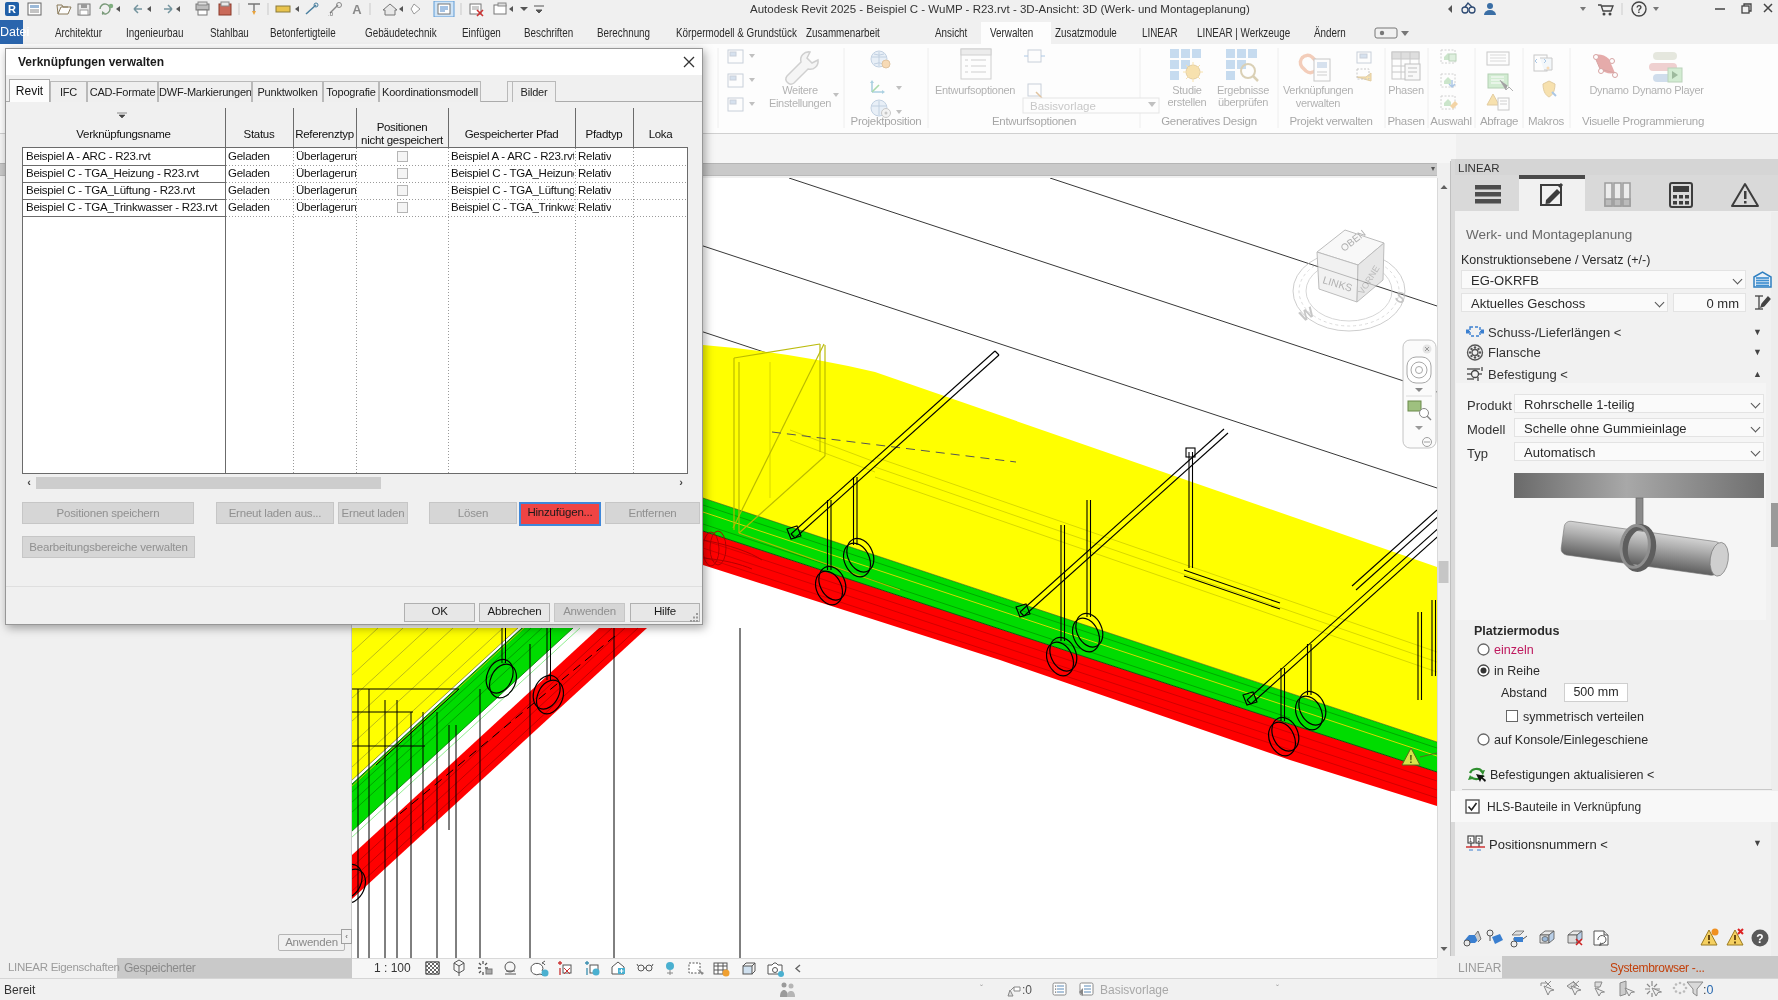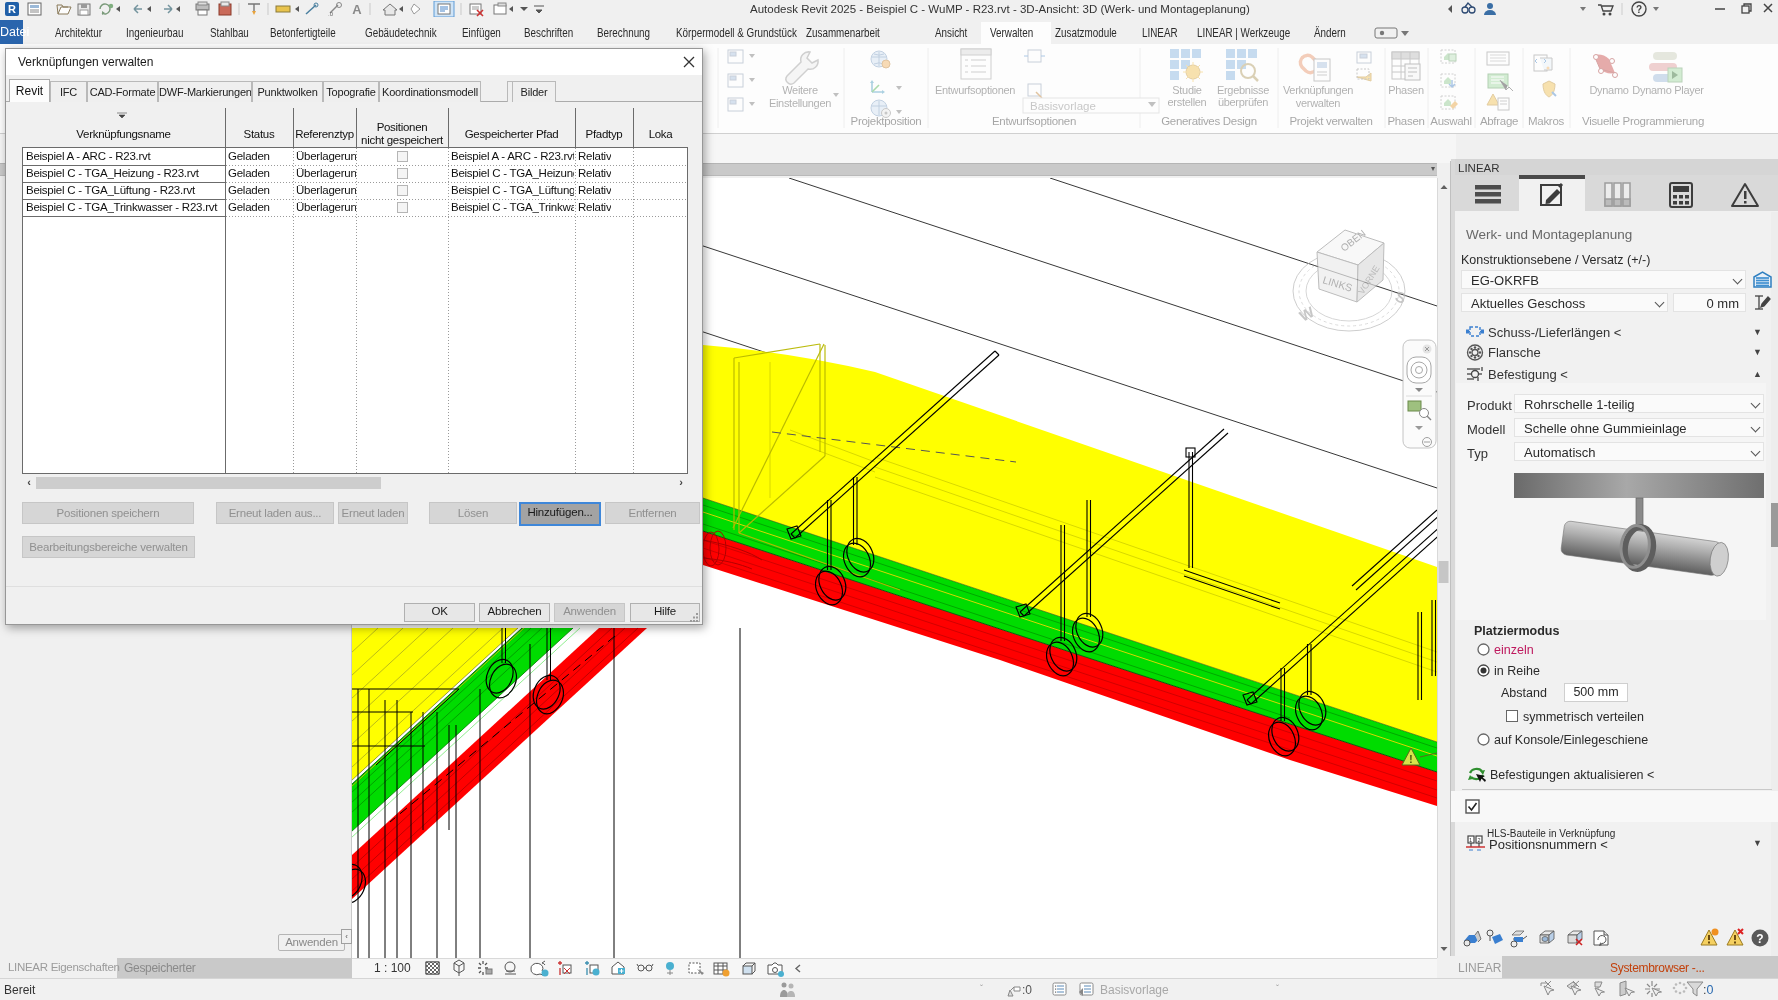--- a/index.html
+++ b/index.html
@@ -798,21 +798,21 @@
       </g>
       <path d="M10 9l4 8 1.5-3.5L19 17l1-2-3.5-2.5L19 11z" fill="#111"></path>
     </svg>
 <div class="ab" style="left:1490px;top:768px;font-size:12.5px;color:#2a2a2a;">Befestigungen aktualisieren &lt;</div>
 <div class="ab" style="left:1462px;top:789px;width:310px;height:1px;background:#c9c9c9;"></div>
 <div class="ab" style="left:1451px;top:791px;width:327px;height:31px;background:#f8f8f8;"></div>
 <svg class="ab" style="left:1465px;top:799px;" width="15" height="15">
       <rect x="1" y="1" width="13" height="13" fill="#fff" stroke="#555" stroke-width="1.4"></rect>
       <path d="M3.5 7.5l3 3.5 5-7" fill="none" stroke="#222" stroke-width="1.6"></path>
     </svg>
-<div class="ab" style="left:1487px;top:800px;font-size:10px;color:#2a2a2a;margin-top:28px;">HLS-Bauteile in Verknüpfung</div>
+<div class="ab" style="left:1487px;top:800px;font-size:12px;color:#2a2a2a;">HLS-Bauteile in Verknüpfung</div>
 <svg class="ab" style="left:1466px;top:835px;" width="19" height="17" viewBox="0 0 19 17">
       <g stroke="#444" stroke-width="1.2" fill="#fff">
         <rect x="2" y="1" width="6" height="7"></rect>
         <rect x="10" y="1" width="6" height="7"></rect>
         <line x1="5" y1="8" x2="5" y2="12"></line>
         <line x1="13" y1="8" x2="13" y2="12"></line>
       </g>
       <line x1="0" y1="12" x2="19" y2="12" stroke="#c33" stroke-width="1.5"></line>
       <g stroke="#3a7fd0">
         <line x1="3" y1="15" x2="7" y2="15"></line>
@@ -959,21 +959,21 @@
         </g>
 <g transform="translate(146,0)">
           <path d="M1 2h16l-6 7v7l-4-3V9z" fill="#d9d9d9"></path>
         </g>
 </g>
     </svg>
 <div class="ab" style="left:1703px;top:983px;font-size:12.5px;color:#444;">:<span style="color:#2a6ab0;">0</span></div>
 
 <div class="ab" id="dialog" style="left:5px;top:48px;width:698px;height:577px;background:#f0f0f0;border:1px solid #979797;box-shadow:2px 3px 9px rgba(0,0,0,.35);box-sizing:border-box;">
 <div class="ab" style="left:0;top:0;width:696px;height:26px;background:#ffffff;"></div>
-<div class="ab" style="left:12px;top:6px;font-size:12px;color:#1a1a1a;">Verknüpfungen verwalten</div>
+<div class="ab" style="left:12px;top:6px;font-size:12px;color:#1a1a1a;font-weight:bold;">Verknüpfungen verwalten</div>
 <svg class="ab" style="left:676px;top:6px;" width="14" height="14">
         <path d="M2 2l10 10M12 2L2 12" stroke="#333" stroke-width="1.3"></path>
       </svg>
 <div class="ab" style="left:0px;top:52px;width:696px;height:1px;background:#ababab;"></div>
 <div class="ab" style="left:3px;top:30px;width:41px;height:23px;background:#fcfcfc;border:1px solid #ababab;border-bottom:none;box-sizing:border-box;font-size:12px;color:#111;text-align:center;line-height:22px;">Revit</div>
 <div class="ab tabi" style="left:44px;width:37px;">IFC</div>
 <div class="ab tabi" style="left:81px;width:71px;">CAD-Formate</div>
 <div class="ab tabi" style="left:152px;width:94px;">DWF-Markierungen</div>
 <div class="ab tabi" style="left:246px;width:71px;">Punktwolken</div>
 <div class="ab tabi" style="left:317px;width:56px;">Topografie</div>
@@ -1036,21 +1036,21 @@
 <div class="dot-h" style="left:220px;top:150px;width:461px;"></div>
 <div class="dot-h" style="left:220px;top:167px;width:461px;"></div>
 <div class="ab" style="left:17px;top:426px;width:664px;height:16px;background:#f0f0f0;"></div>
 <div class="ab" style="left:17px;top:427px;font-size:11px;color:#444;width:12px;text-align:center;font-weight:bold;">‹</div>
 <div class="ab" style="left:669px;top:427px;font-size:11px;color:#444;width:12px;text-align:center;font-weight:bold;">›</div>
 <div class="ab" style="left:30px;top:428px;width:345px;height:12px;background:#cdcdcd;"></div>
 <div class="btnd" style="left:16px;top:453px;width:170px;height:20px;line-height:20px;">Positionen speichern</div>
 <div class="btnd" style="left:210px;top:453px;width:116px;height:20px;line-height:20px;">Erneut laden aus...</div>
 <div class="btnd" style="left:332px;top:453px;width:68px;height:20px;line-height:20px;">Erneut laden</div>
 <div class="btnd" style="left:423px;top:453px;width:86px;height:20px;line-height:20px;">Lösen</div>
-<div class="btn" style="left:513px;top:453px;width:78px;height:20px;line-height:17px;border:2px solid #3f87d9;background:#a3a3a3;">Hinzufügen...</div>
+<div class="btn" style="left:513px;top:453px;width:78px;height:20px;line-height:17px;border:2px solid #3f87d9;background:#ef4444;">Hinzufügen...</div>
 <div class="btnd" style="left:599px;top:453px;width:93px;height:20px;line-height:20px;">Entfernen</div>
 <div class="btnd" style="left:16px;top:487px;width:171px;height:20px;line-height:20px;">Bearbeitungsbereiche verwalten</div>
 <div class="ab" style="left:0;top:537px;width:696px;height:1px;background:#dfdfdf;"></div>
 <div class="btn" style="left:398px;top:554px;width:69px;height:17px;line-height:15px;">OK</div>
 <div class="btn" style="left:473px;top:554px;width:69px;height:17px;line-height:15px;">Abbrechen</div>
 <div class="btnd" style="left:548px;top:554px;width:69px;height:17px;line-height:15px;">Anwenden</div>
 <div class="btn" style="left:624px;top:554px;width:68px;height:17px;line-height:15px;">Hilfe</div>
 <svg class="ab" style="left:684px;top:564px;" width="9" height="9">
         <g fill="#9a9a9a">
           <rect x="6" y="0" width="2" height="2"></rect>

